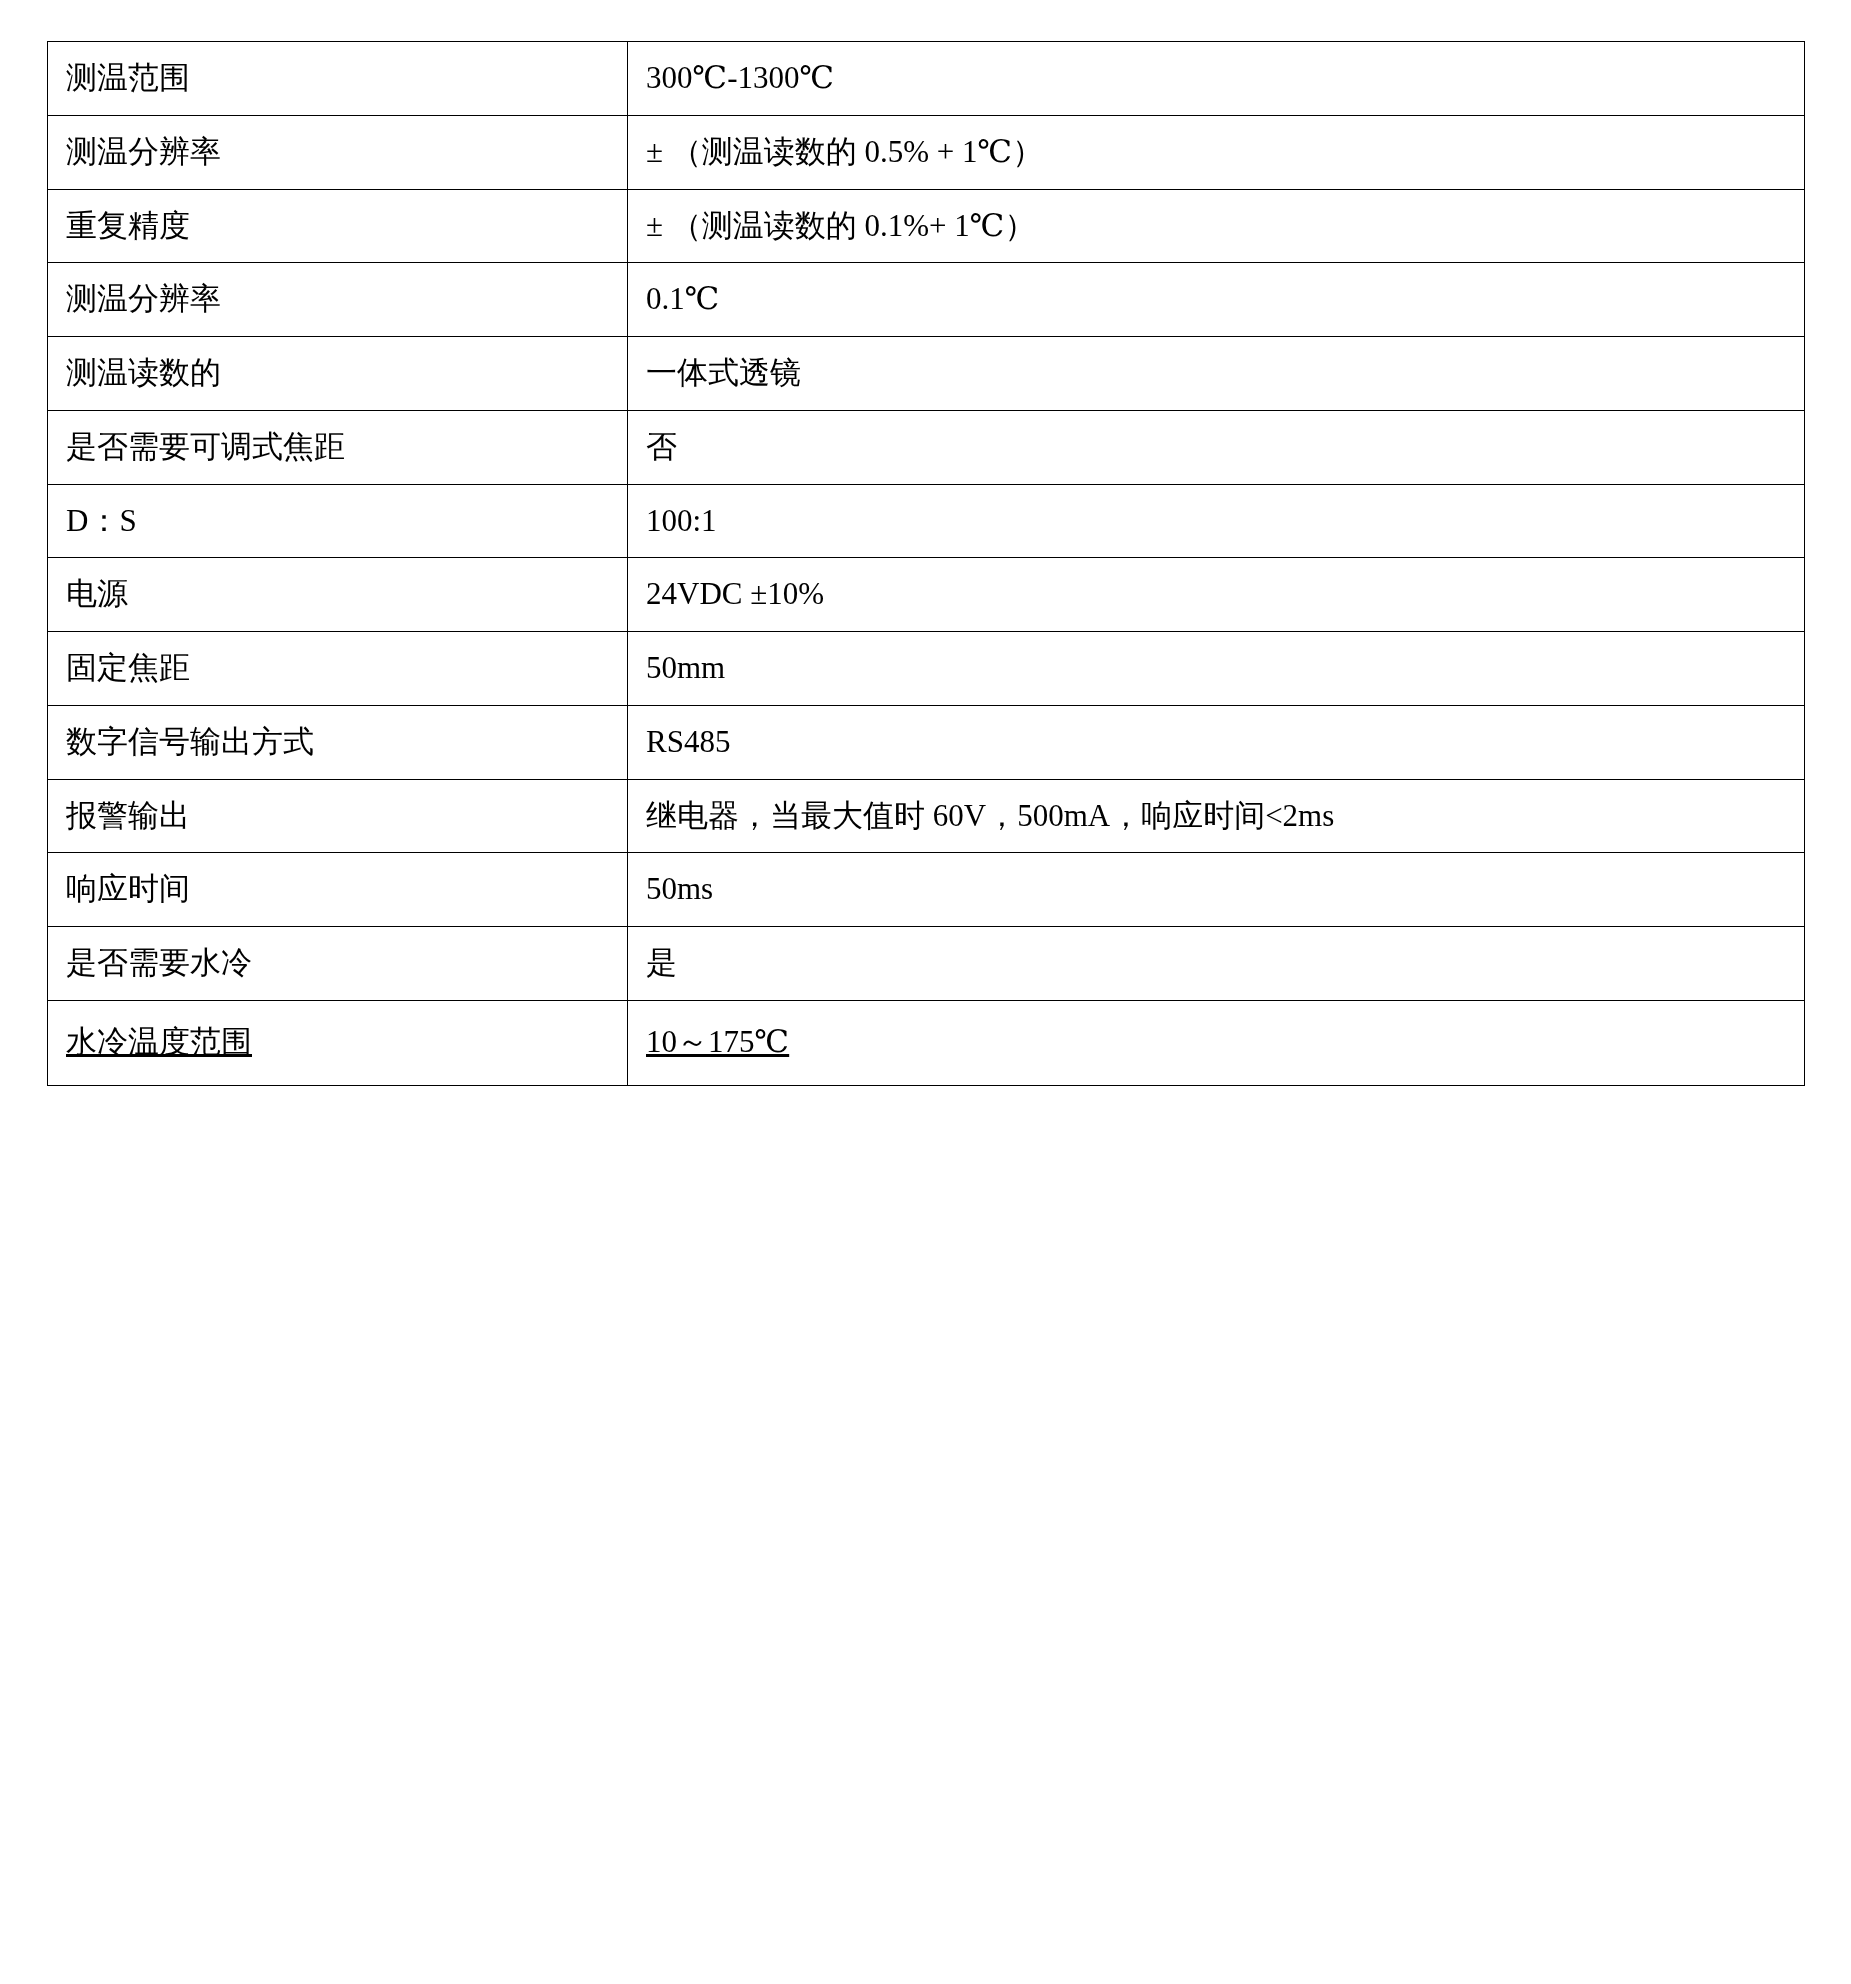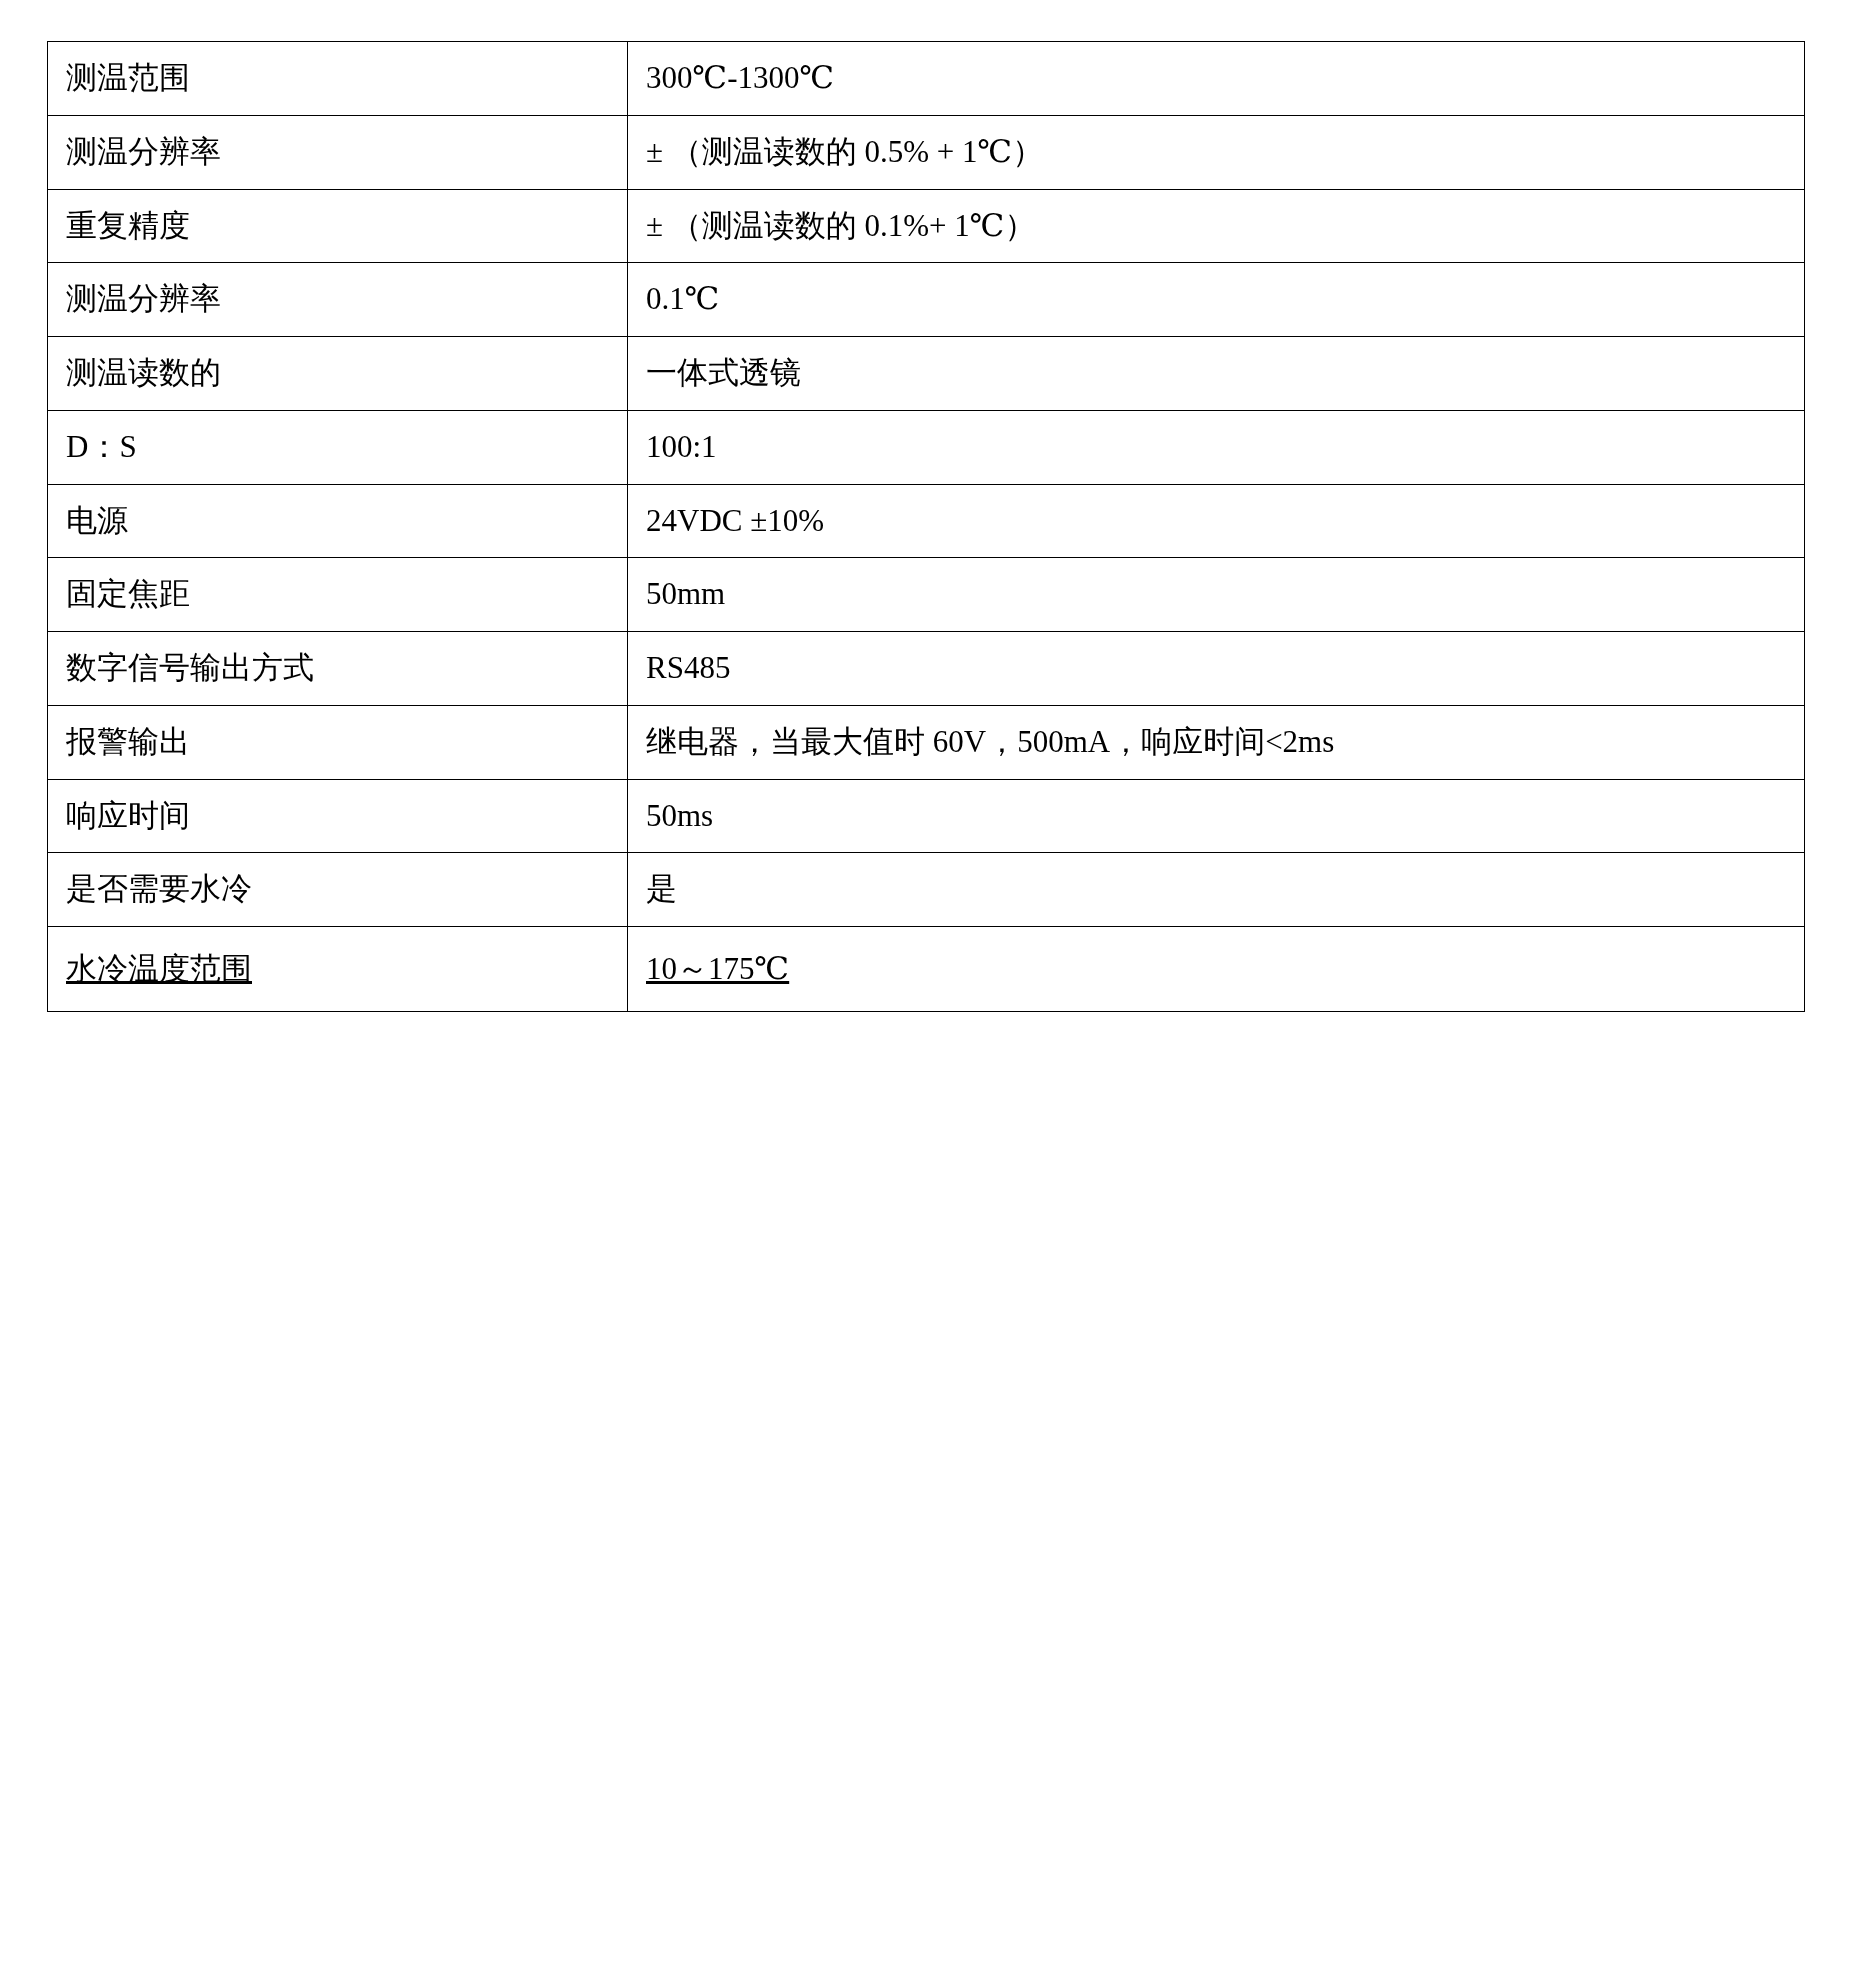--- a/index.html
+++ b/index.html
@@ -69,20 +69,24 @@
       </tr>
       <tr>
         <td class="label-cell">测温分辨率</td>
         <td class="value-cell">0.1℃</td>
       </tr>
       <tr>
         <td class="label-cell">测温读数的</td>
         <td class="value-cell">一体式透镜</td>
       </tr>
       <tr>
+        <td class="label-cell">是否需要可调式焦距</td>
+        <td class="value-cell">否</td>
+      </tr>
+      <tr>
         <td class="label-cell">D：S</td>
         <td class="value-cell">100:1</td>
       </tr>
       <tr>
         <td class="label-cell">电源</td>
         <td class="value-cell">24VDC ±10%</td>
       </tr>
       <tr>
         <td class="label-cell">固定焦距</td>
         <td class="value-cell">50mm</td>

